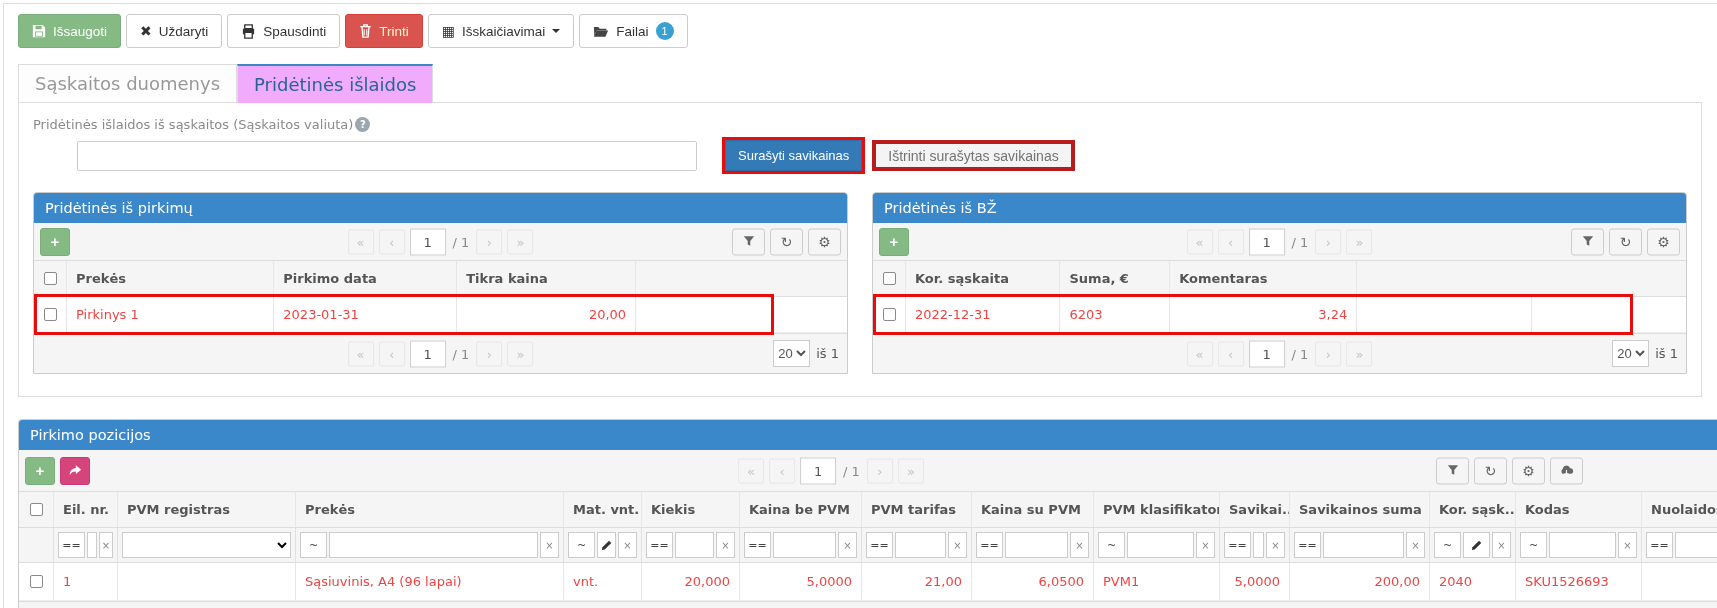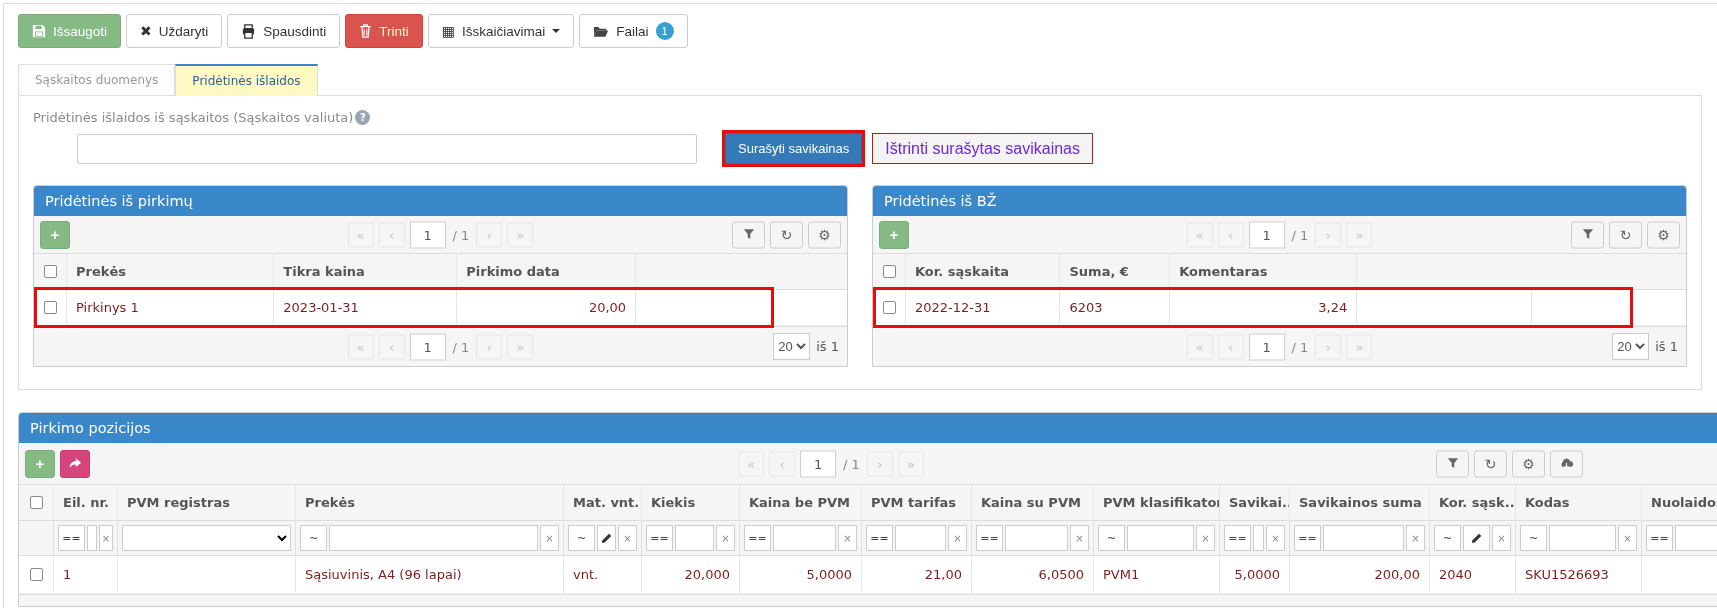--- a/index.html
+++ b/index.html
@@ -18,35 +18,35 @@
   .btn-red   { background:#d9534f; border-color:#d43f3a; color:#fef9c3; }
   .badge { background:#3aa0d1; color:#fff; border-radius:50%; width:18px; height:18px;
     font-size:11px; display:inline-flex; align-items:center; justify-content:center; }
   .caret { width:0; height:0; border-left:4px solid transparent; border-right:4px solid transparent;
     border-top:4px solid #333; display:inline-block; }
   .glyph { font-size:14px; line-height:1; }
 
   
   .tabs { display:flex; margin-top:16px; }
   .tab { padding:8px 16px; border:1px solid #ddd; border-bottom:0; background:#fdfdfd;
-    color:#999; font-size:12px; cursor:pointer; position:relative; z-index:2; }
-  .tab.active { background:#fef9c3; color:#2a6496; border-top:2px solid #3a87c9; margin-bottom:-1px; }
+    color:#999; font-size:18px; cursor:pointer; position:relative; z-index:2; }
+  .tab.active { background:#f0abfc; color:#2a6496; border-top:2px solid #3a87c9; margin-bottom:-1px; }
   .tabpane { border:1px solid #ddd; width:1684px; padding:14px 14px 22px 14px; background:#fff; }
 
   
   .form-label-row { display:flex; align-items:center; gap:2px; color:#8a8a8a; font-size:13px; }
   .help-circle { width:15px; height:15px; border-radius:50%; background:#9aa7b0; color:#fff;
     font-size:10px; font-weight:bold; display:inline-flex; align-items:center; justify-content:center; }
   .form-row { display:flex; align-items:center; margin-top:5px; gap:7px;padding-left:44px; }
   .cost-input { width:620px; height:30px; border:1px solid #ccc; border-radius:2px; padding:0 8px; font-size:13px; }
   .red-wrap { border:3px solid #e80c0c; display:inline-block; margin-left:18px; }
   .btn-blue { background:#337ab7; border:1px solid #2e6da4; color:#fff; height:31px; padding:0 12px;
     font-size:13px; cursor:pointer; display:inline-flex; align-items:center; }
-  .btn-gray { background:#f4f4f4; border:1px solid #b91c1c; color:#6d28d9; height:31px; padding:0 12px;
-    font-size:16px; cursor:pointer; display:inline-flex; align-items:center; }
+  .btn-gray { background:#f4f4f4; border:4px solid #b91c1c; color:#737373; height:31px; padding:0 12px;
+    font-size:14px; cursor:pointer; display:inline-flex; align-items:center; }
 
   
   .panels { display:flex; gap:24px; margin-top:18px; }
   .panel { flex:1; border:1px solid #ccc; border-radius:4px 4px 0 0; background:#fff; }
   .panel-header { background:#3a87c9; color:#fff; padding:7px 11px; font-size:14.5px; border-radius:3px 3px 0 0; }
   .panel-toolbar { position:relative; background:#f5f5f5; border-bottom:1px solid #ddd;
     height:38px; display:flex; align-items:center; padding:0 6px; }
   .add-btn { width:30px; height:28px; background:#85ba85; border:1px solid #79ad79; border-radius:3px;
     color:#fff; font-size:15px; font-weight:bold; display:inline-flex; align-items:center; justify-content:center; cursor:pointer; }
   .share-btn { width:30px; height:28px; background:#d6447c; border:1px solid #c93b72; border-radius:3px;
@@ -62,21 +62,21 @@
   .icon-btn { width:33px; height:27px; border:1px solid #ccc; border-radius:3px; background:#f5f5f5;
     color:#666; display:inline-flex; align-items:center; justify-content:center; margin-left:5px; cursor:pointer; }
 
   
   .g-row { display:grid; align-items:stretch; }
   .cols-purch { grid-template-columns:32px 25.5% 22.5% 22% auto; }
   .cols-bz    { grid-template-columns:32px 19% 13.5% 23% 21.5% auto; }
   .g-cell { padding:10px 9px; border-left:1px solid #e7e7e7; overflow:hidden; white-space:nowrap; }
   .g-row > .g-cell:first-child { border-left:0; display:flex; align-items:center; justify-content:center; padding:10px 4px; }
   .g-head { background:#f5f5f5; border-bottom:1px solid #ddd; font-weight:bold; color:#555; }
-  .g-data { background:#fff; border-bottom:1px solid #eee; color:#7f1d1d; position:relative; }
+  .g-data { background:#fff; border-bottom:1px solid #eee; color:#ef4444; position:relative; }
   .num { text-align:right; }
   .cb { width:13px; height:13px; border:1px solid #8a8a8a; border-radius:2px; background:#fff; display:inline-block; cursor:pointer; }
   .red-box { position:absolute; top:-3px; bottom:-3px; left:0; border:3px solid #e80c0c; pointer-events:none; z-index:3; }
   .red-purch { width:91%; }
   .red-bz { width:93.5%; }
   .panel-footer { position:relative; background:#f5f5f5; border-top:1px solid #ddd; height:40px;
     display:flex; align-items:center; justify-content:flex-end; padding:0 8px; }
   .psize { height:27px; border:1px solid #ccc; background:#fff; color:#555; font-size:13px; margin-right:6px; }
   .of-total { color:#555; }
 
@@ -206,22 +206,22 @@
             <span class="icon-btn">
                 <span class="glyph">⚙</span>
               </span>
           </div>
         </div>
         <div class="g-row cols-purch g-head">
           <div class="g-cell">
               <span class="cb"></span>
             </div>
           <div class="g-cell">Prekės</div>
+          <div class="g-cell">Pirkimo data</div>
           <div class="g-cell">Tikra kaina</div>
-          <div class="g-cell">Pirkimo data</div>
           <div class="g-cell"></div>
         </div>
         <div class="g-row cols-purch g-data">
           <div class="g-cell">
               <span class="cb"></span>
             </div>
           <div class="g-cell">Pirkinys 1</div>
           <div class="g-cell">2023-01-31</div>
           <div class="g-cell num">20,00</div>
           <div class="g-cell"></div>

